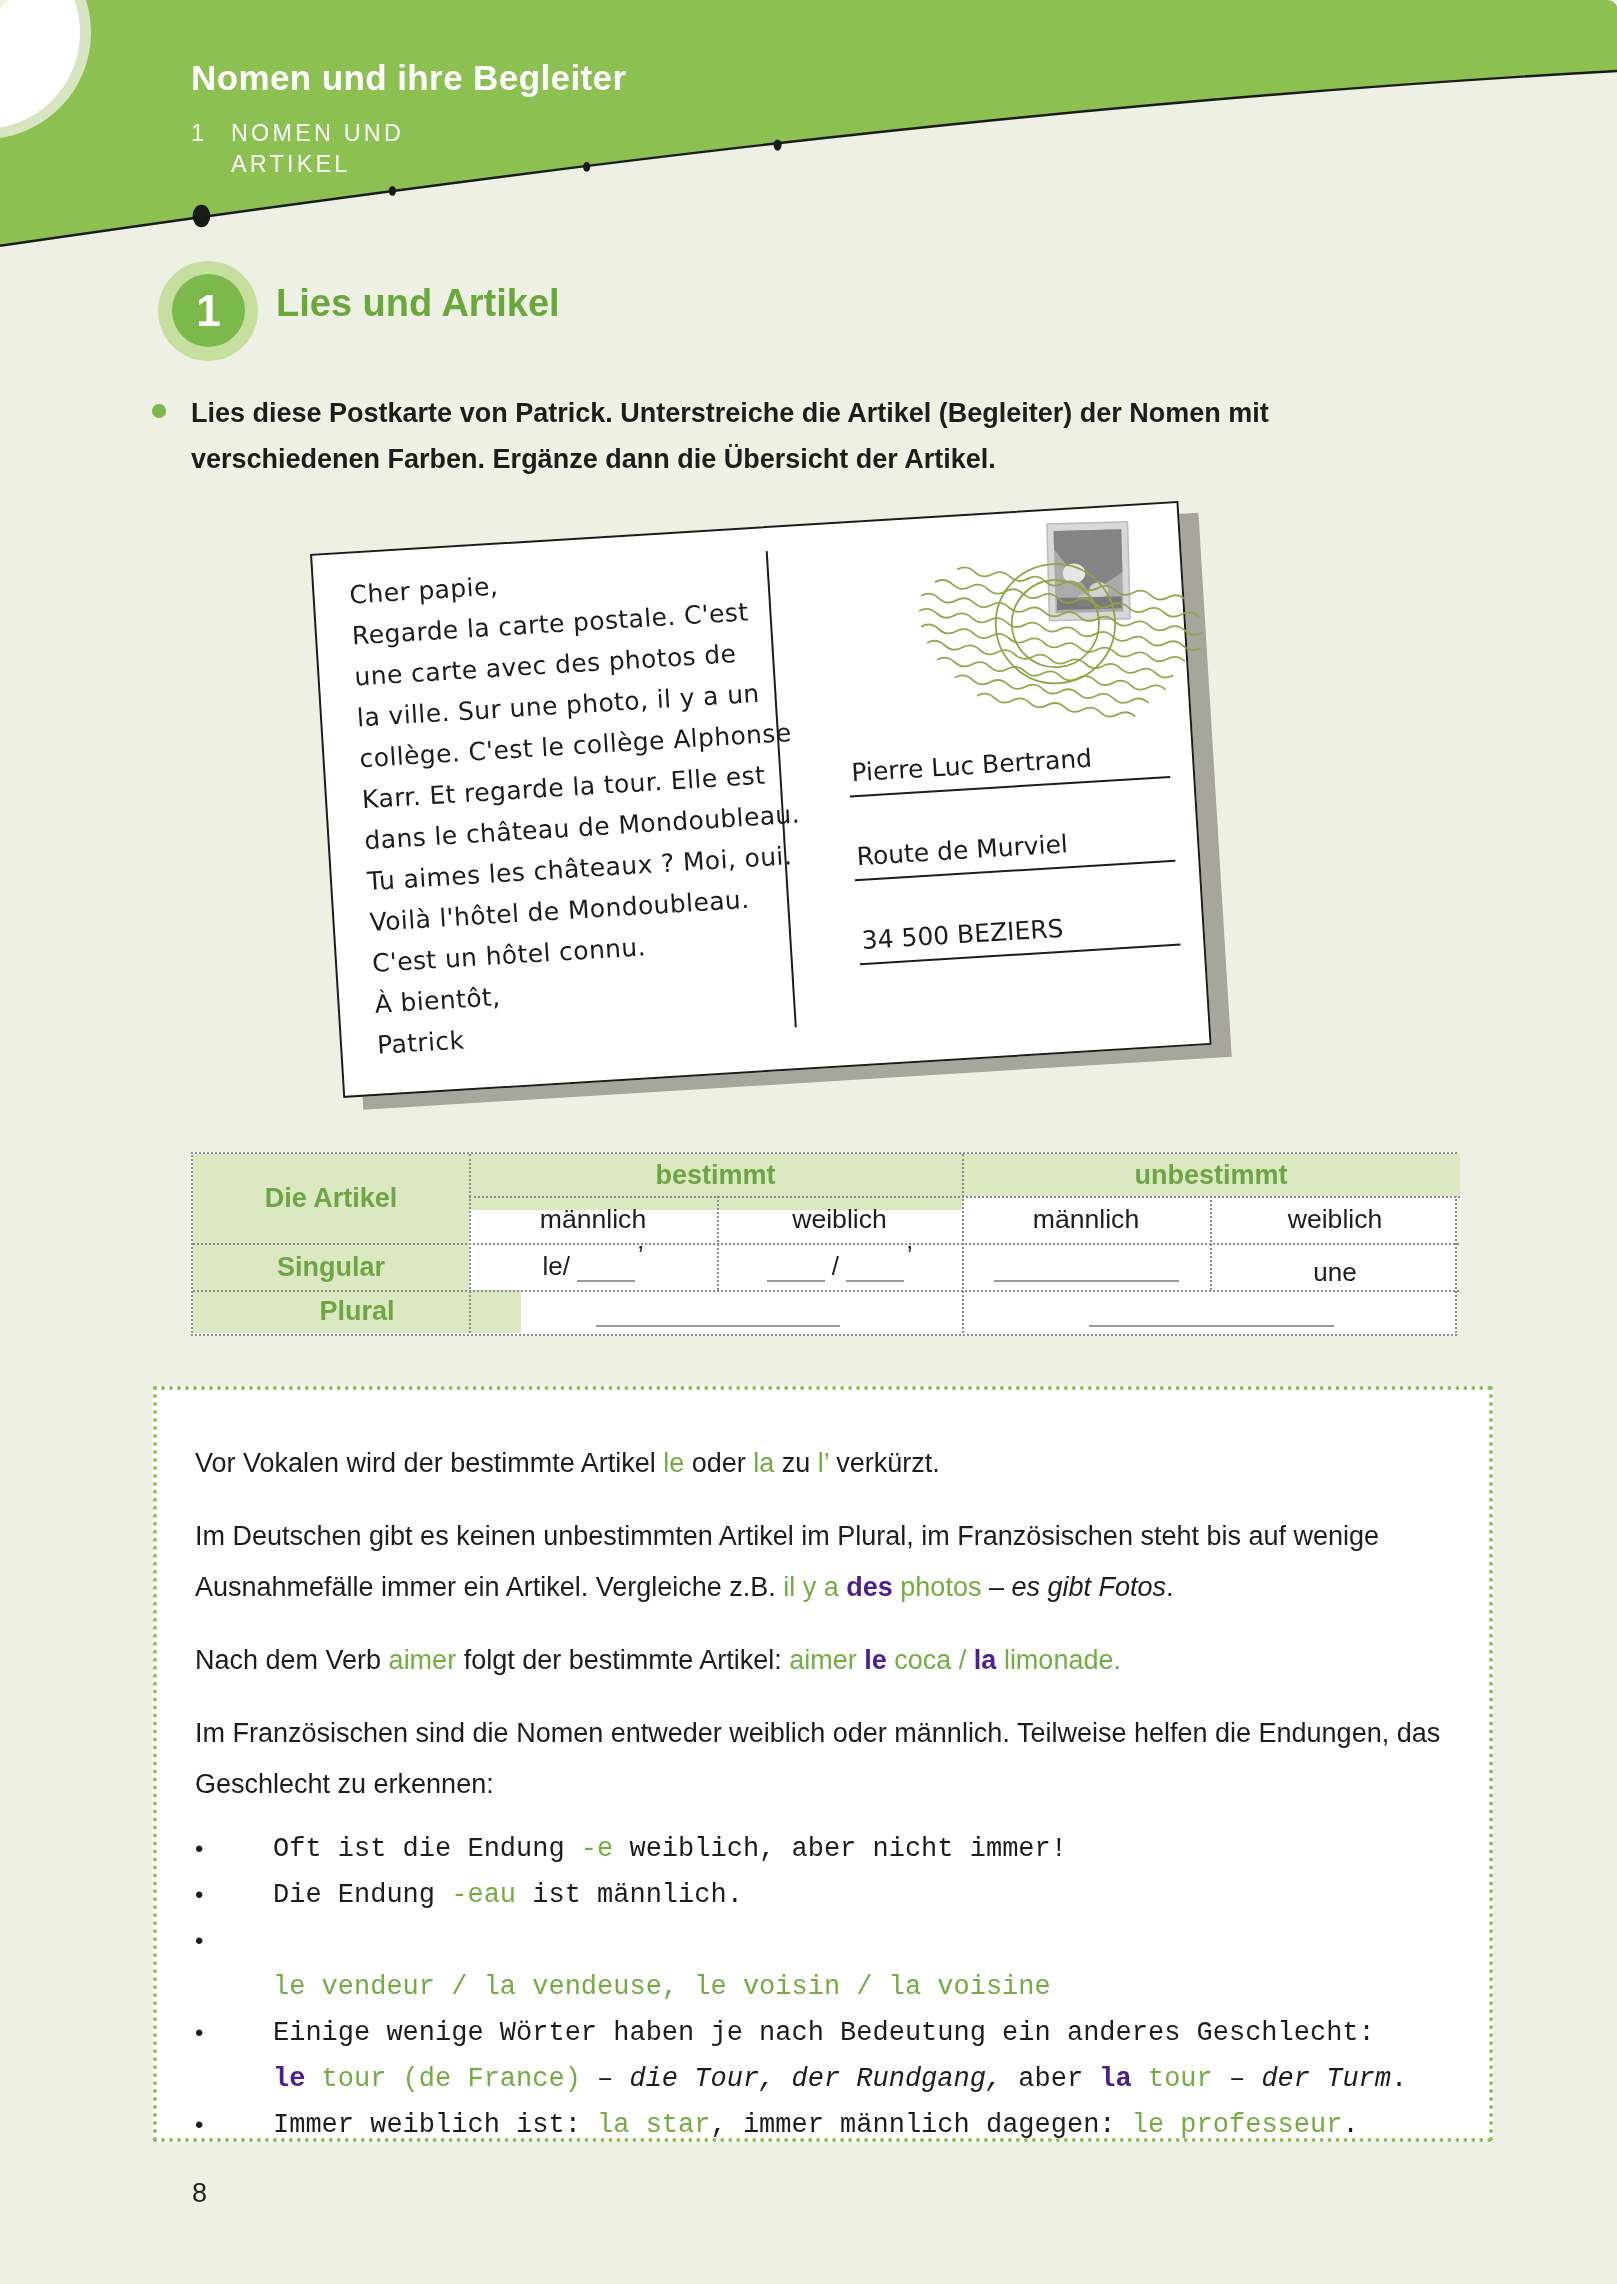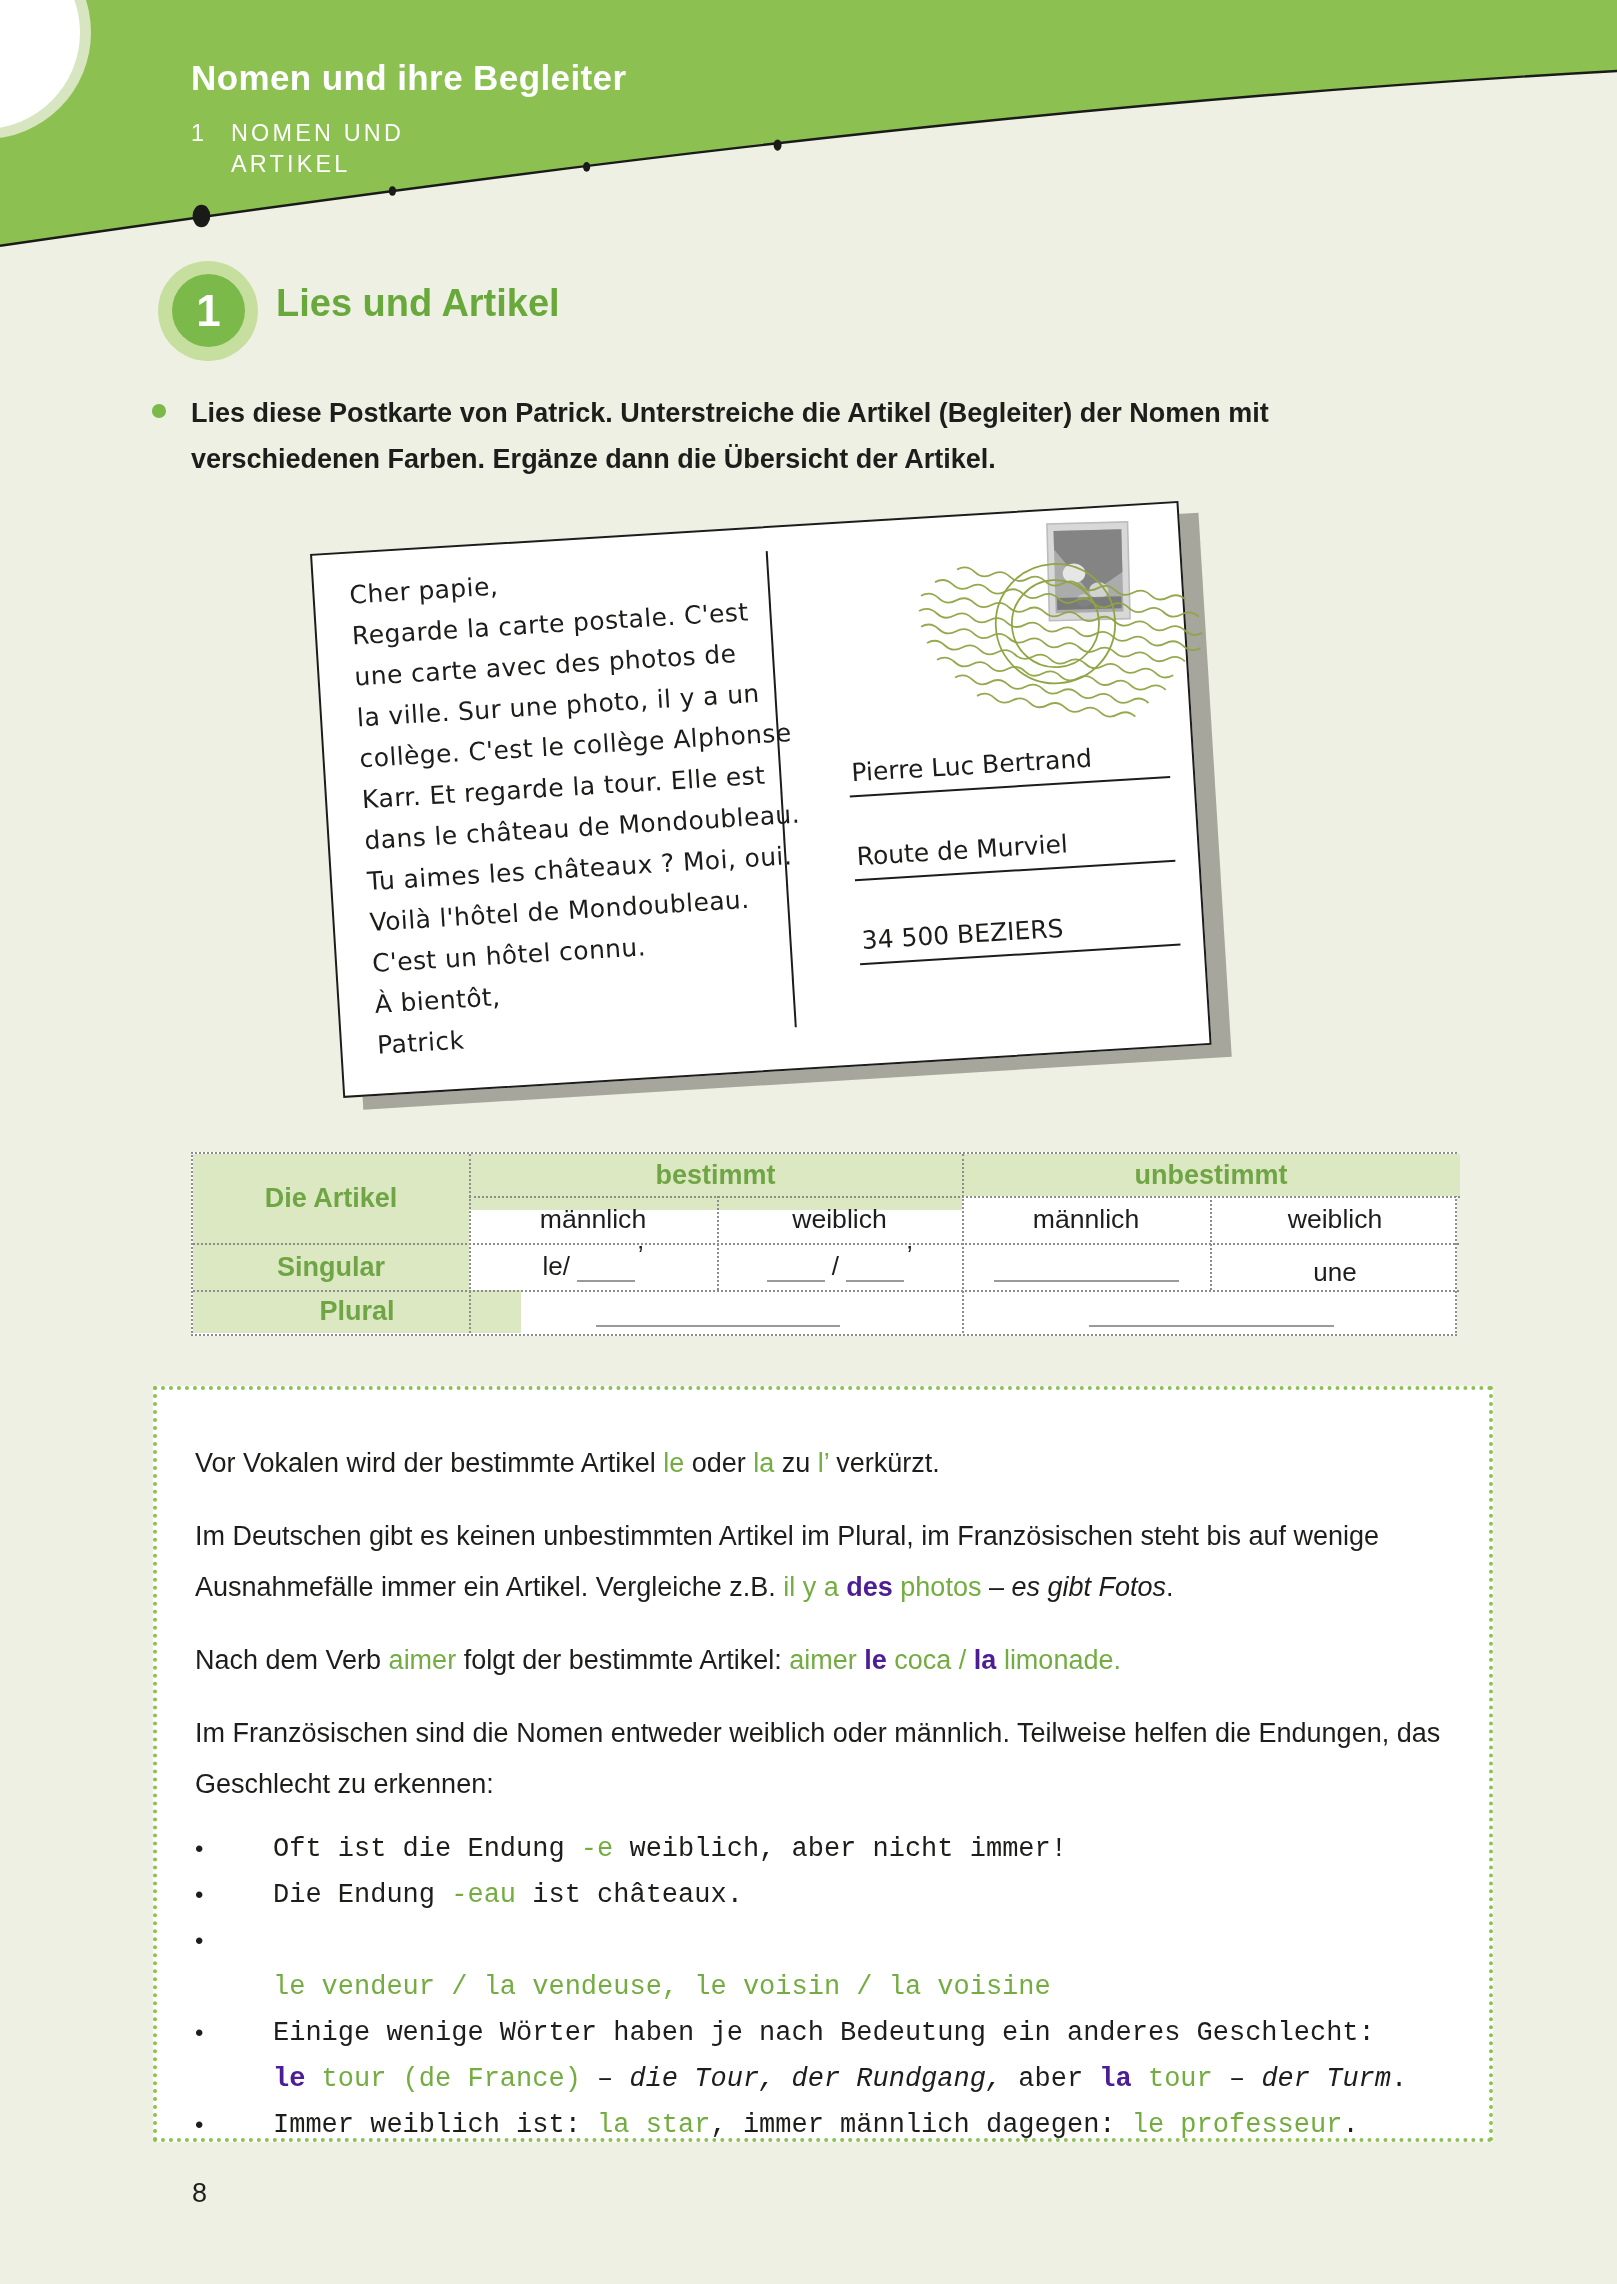--- a/index.html
+++ b/index.html
@@ -1,17 +1,17 @@
 <!DOCTYPE html>
 <html style="font-size:13px"><head>
 <meta charset="utf-8">
 <style>
   html,body{margin:0;padding:0;background:#edf0e2;}
   #page{position:relative;width:1618px;height:2284px;background:#edf0e2;overflow:hidden;
-        font-family:"Liberation Sans",sans-serif;color:#1d1d1b;}
+        font-family:"Liberation Sans",sans-serif;color:#1d1d1b;border-radius:11px;}
   #page *{box-sizing:border-box;}
 
   
   #band-svg{position:absolute;left:0;top:0;z-index:1;}
   .corner-ring{position:absolute;left:-122px;top:-74px;width:213px;height:213px;border-radius:50%;
                background:#d7e5c0;z-index:2;}
   .corner-white{position:absolute;left:-113px;top:-64px;width:193px;height:193px;border-radius:50%;
                 background:#ffffff;z-index:3;}
   .band-title{position:absolute;left:191px;top:58px;z-index:4;color:#ffffff;font-size:35px;
               font-weight:bold;letter-spacing:0.4px;}
@@ -201,21 +201,21 @@
 
     <p class="ibp" style="margin-bottom:6.4px;"><span>Im Französischen sind die Nomen entweder weiblich oder männlich. Teilweise helfen die Endungen, das Geschlecht zu erkennen:</span></p>
 
     <div class="ib-list">
       <div class="ib-li">
         <span class="dot">•</span>
         <span class="litext"><span>Oft ist die Endung </span><span class="g">-e</span><span> weiblich, aber nicht immer!</span></span>
       </div>
       <div class="ib-li">
         <span class="dot">•</span>
-        <span class="litext"><span>Die Endung </span><span class="g">-eau</span><span> ist châteaux.</span></span>
+        <span class="litext"><span>Die Endung </span><span class="g">-eau</span><span> ist männlich.</span></span>
       </div>
       <div class="ib-li">
         <span class="dot">•</span>
         <span class="litext">
           <br>
           <span class="liline"><span class="g">le vendeur / la vendeuse, le voisin / la voisine</span></span>
         </span>
       </div>
       <div class="ib-li">
         <span class="dot">•</span>

